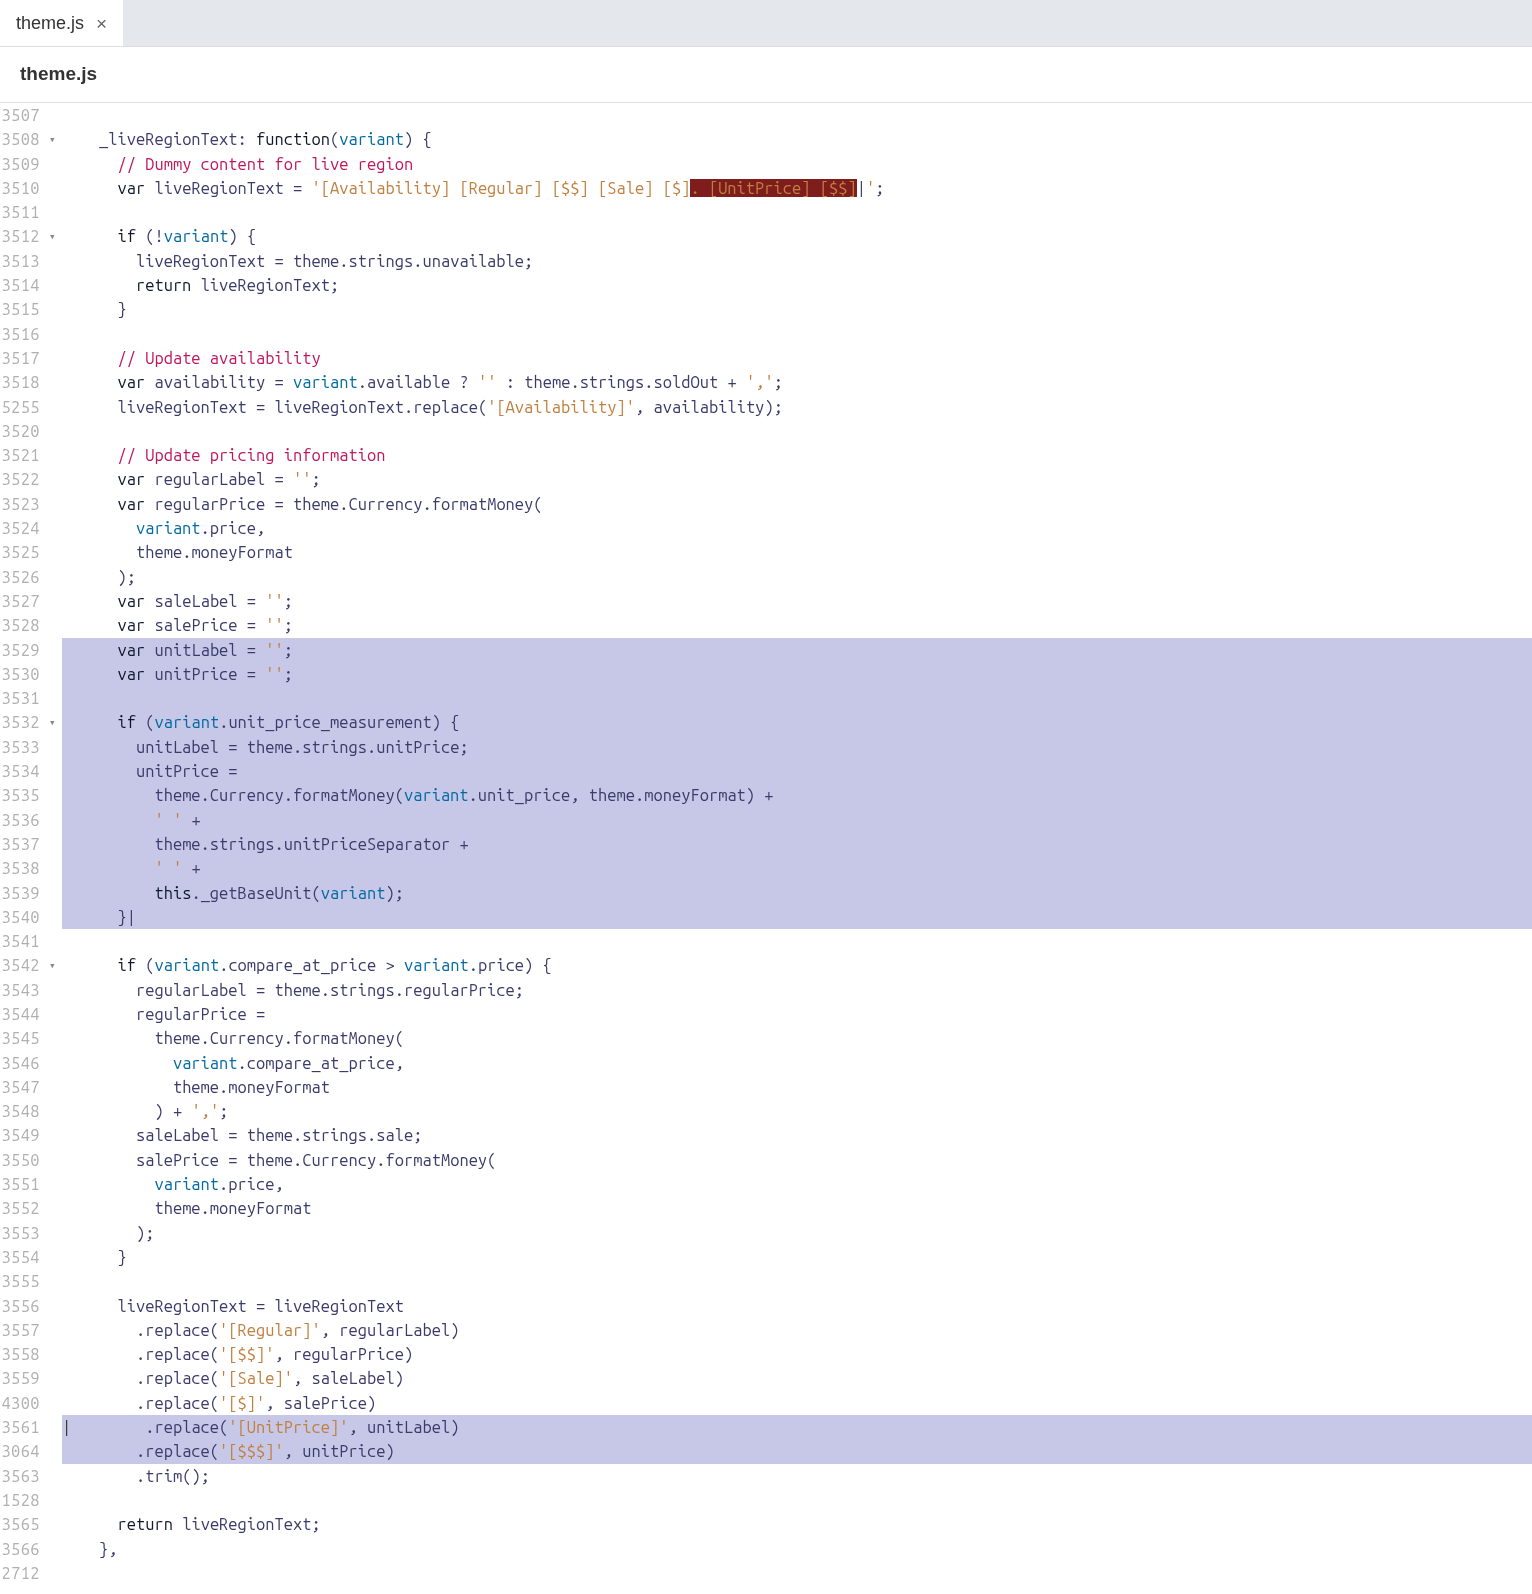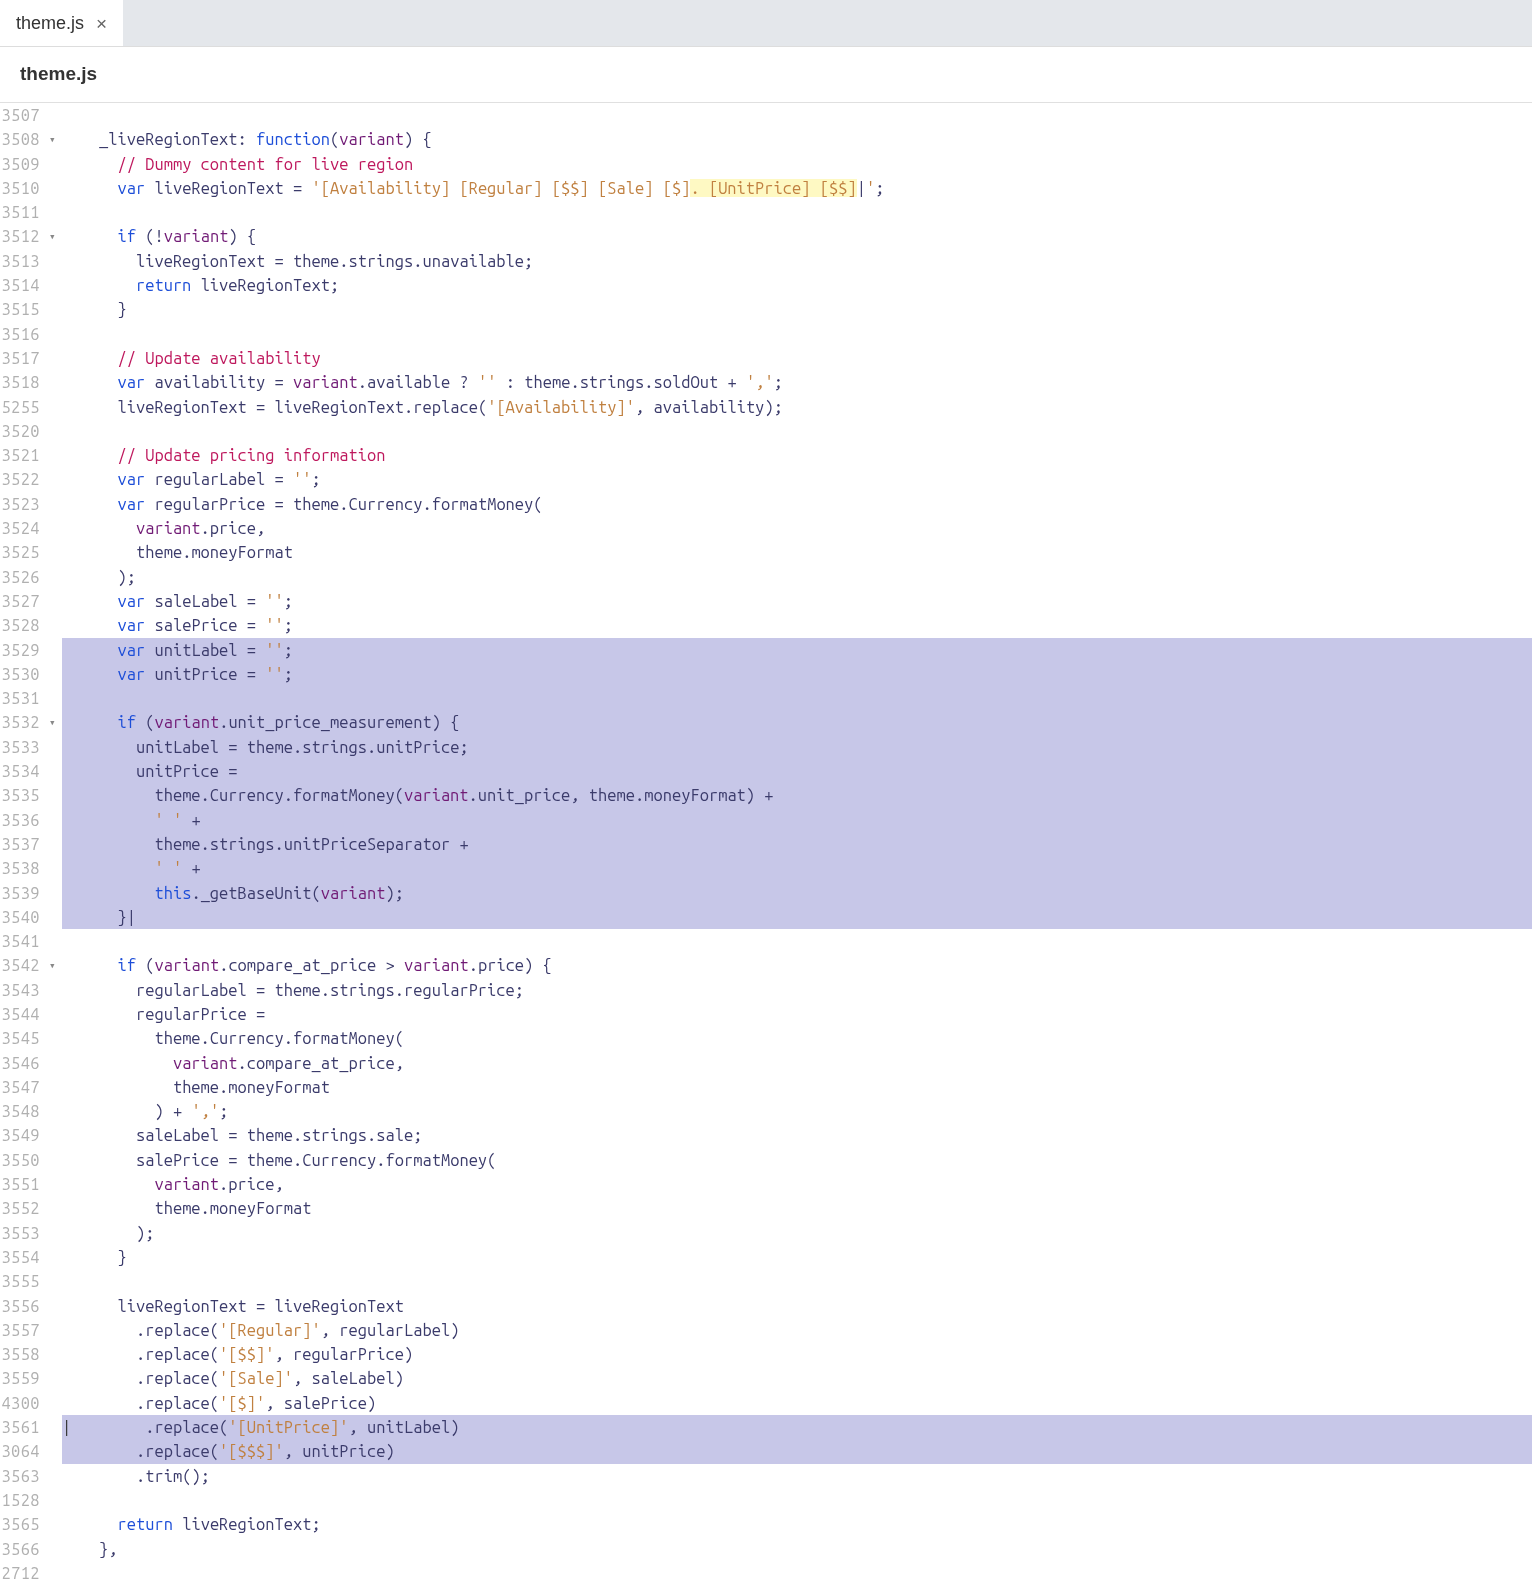--- a/index.html
+++ b/index.html
@@ -73,29 +73,29 @@
       overflow: hidden;
     }
     .code-line {
       height: 24.3px;
       display: block;
     }
     .hl {
       background: #c7c7e8;
     }
     .hl-partial {
-      background: #fef9c3;
+      background: #7f1d1d;
     }
     
-    .kw { color: #1d4ed8; }        
+    .kw { color: #0f172a; }        
     .ident { color: #3b3b6b; }      
     .str { color: #c08040; }       
     .comment { color: #be185d; }   
     .punct { color: #3b3b6b; }
-    .variant { color: #701a75; text-align: right; }
+    .variant { color: #0369a1; text-align: right; }
   </style>
 </head>
 <body>
 
 <div class="tab-bar">
   <div class="tab">
     <span>theme.js</span>
     <span class="tab-close">×</span>
   </div>
 </div>

